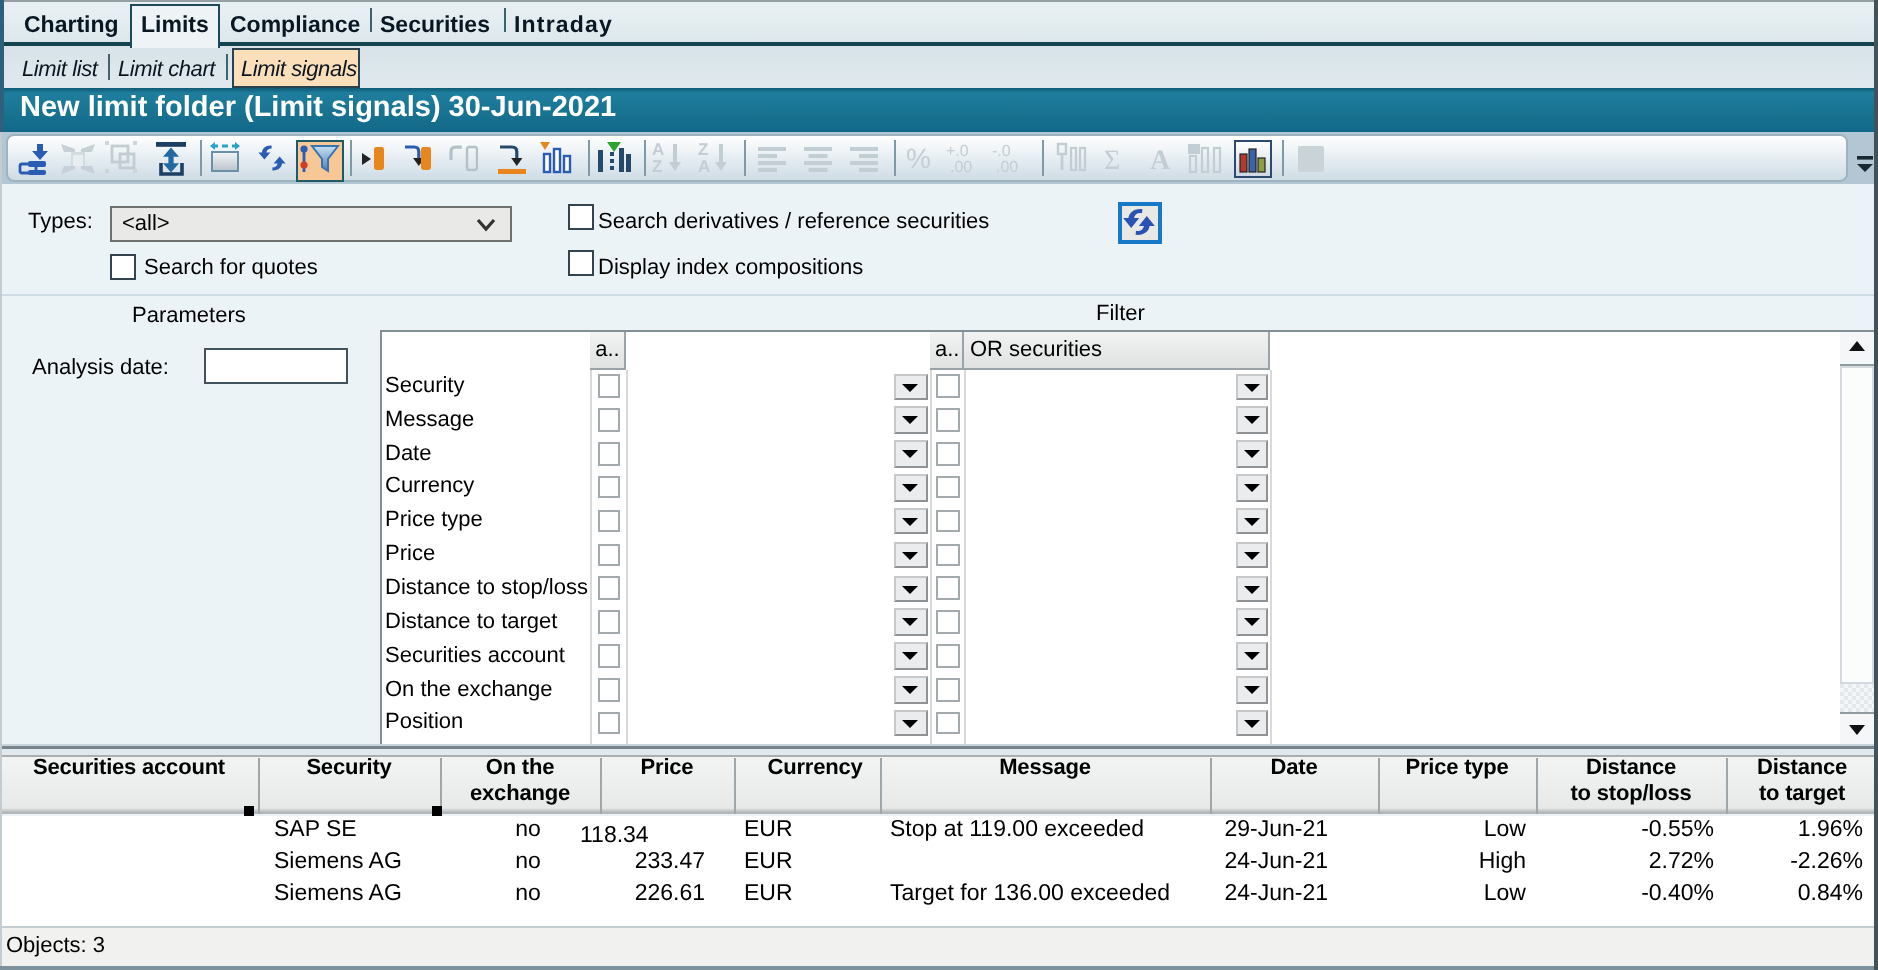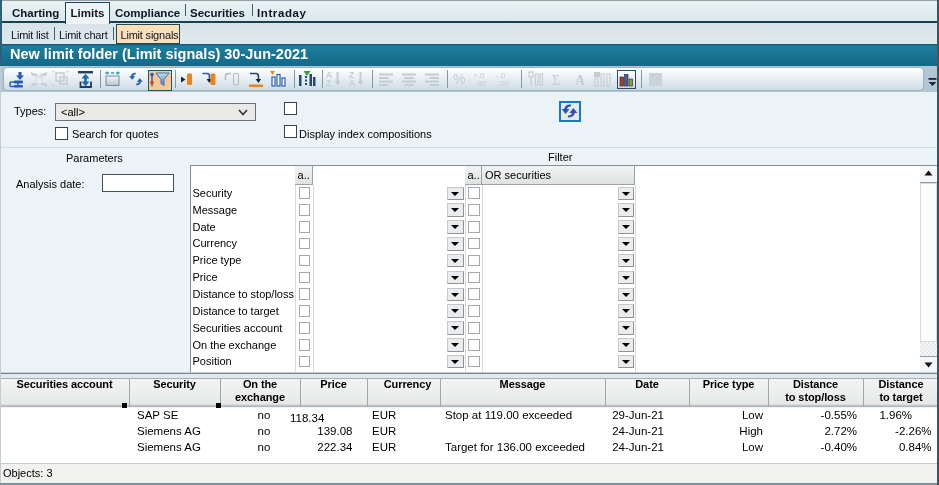--- a/index.html
+++ b/index.html
@@ -7,21 +7,21 @@
   .win{position:relative;width:939px;height:485px;background:#ecf3f7;overflow:hidden;}
   .abs{position:absolute;}
   
   .tabbar{left:0;top:0;width:939px;height:21px;background:linear-gradient(#eaf1f3,#dde8ec);}
   .tabline{left:0;top:20.8px;width:939px;height:2.2px;background:#15424f;}
   .tab{position:absolute;top:6.5px;font-size:11.5px;font-weight:bold;color:#091722;white-space:nowrap;}
   .tabsel{position:absolute;left:65px;top:1.5px;width:44.5px;height:22px;background:#eef3f6;border:1px solid #1d4a5a;border-bottom:none;box-sizing:border-box;z-index:3;}
   .tabsep{position:absolute;top:4px;width:1px;height:12px;background:#3e616e;}
   
   .subbar{left:0;top:23px;width:939px;height:21px;background:linear-gradient(#d8e3e9,#dfe9ed);}
-  .sub{position:absolute;top:28.5px;font-size:11px;letter-spacing:-0.2px;color:#0a1520;white-space:nowrap;z-index:2;}
+  .sub{position:absolute;top:28.5px;font-size:11px;letter-spacing:-0.2px;color:#0a1520;white-space:nowrap;z-index:2;font-style:italic;}
   .subsel{position:absolute;left:116px;top:23.5px;width:64px;height:20.5px;background:#fbdfba;border:1px solid #27434f;box-sizing:border-box;z-index:1;}
   .subsep{position:absolute;top:27px;width:1px;height:13px;background:#44626e;}
   
   .titlebar{left:0;top:44px;width:939px;height:22px;background:linear-gradient(#0f5a73 0px,#1f7e9e 2.5px,#17718f 14px,#126889 22px);color:#fff;font-weight:bold;font-size:14.5px;line-height:21.5px;padding-left:10px;box-sizing:border-box;}
   
   .toolrow{left:0;top:66px;width:939px;height:26px;background:#b2c7d3;}
   .toolpanel{left:3px;top:67px;width:921px;height:24px;background:linear-gradient(#ffffff,#cedce5);border:1px solid #9db3c0;border-radius:4px;box-sizing:border-box;}
   .tsep{position:absolute;top:70px;width:1px;height:18px;background:#7f99a6;}
   
   .formarea{left:0;top:92px;width:939px;height:56px;background:#ecf3f7;}
@@ -253,20 +253,21 @@
   </div>
 
   <div class="abs formarea"></div>
   <div class="lbl" style="left:14px;top:105px;">Types:</div>
   <div class="sel">&lt;all&gt;<svg style="position:absolute;right:7px;top:5px;" width="10" height="7" viewBox="0 0 10 7">
         <path d="M1 1 L5 5.5 L9 1" fill="none" stroke="#333" stroke-width="1.6"></path>
       </svg></div>
   <div class="cb" style="left:55px;top:126.5px;"></div>
   <div class="lbl" style="left:72px;top:128px;">Search for quotes</div>
   <div class="cb" style="left:283.5px;top:102px;"></div>
+  <div class="lbl" style="left:299px;top:104.5px;">Search derivatives / reference securities</div>
   <div class="cb" style="left:283.5px;top:125px;"></div>
   <div class="lbl" style="left:299px;top:127.5px;">Display index compositions</div>
   <div class="refbtn"><svg width="17" height="16" viewBox="0 0 17 16">
         <path d="M10.2 1.6 C6 1.2 3.6 3.4 3.2 6 L0.6 6 L4.6 11 L8.6 6 L6 6 C6.4 4.2 7.8 3.2 10 3.6 Z" fill="#2a52b4"></path>
         <path d="M6.8 14.4 C11 14.8 13.4 12.6 13.8 10 L16.4 10 L12.4 5 L8.4 10 L11 10 C10.6 11.8 9.2 12.8 7 12.4 Z" fill="#2a52b4"></path>
       </svg></div>
 
   <div class="abs sep147"></div>
   <div class="lbl" style="left:66px;top:152px;">Parameters</div>
   <div class="lbl" style="left:548px;top:151px;">Filter</div>
@@ -376,33 +377,33 @@
   <div class="abs" style="left:0;top:407.5px;width:937px;height:55.5px;background:#fff;"></div>
   <div id="rbody">
   <div class="rcell" style="left:137px;top:408.5px;">SAP SE</div>
   <div class="rcell" style="left:224px;top:408.5px;width:80px;text-align:center;">no</div>
   <div class="rcell" style="left:290px;top:412px;width:62.5px;text-align:left;">118.34</div>
   <div class="rcell" style="left:372px;top:408.5px;">EUR</div>
   <div class="rcell" style="left:445px;top:408.5px;">Stop at 119.00 exceeded</div>
   <div class="rcell" style="left:590px;top:408.5px;width:74px;text-align:right;">29-Jun-21</div>
   <div class="rcell" style="left:690px;top:408.5px;width:73px;text-align:right;">Low</div>
   <div class="rcell" style="left:780px;top:408.5px;width:77px;text-align:right;">-0.55%</div>
-  <div class="rcell" style="left:860px;top:408.5px;width:71.5px;text-align:center;">1.96%</div>
+  <div class="rcell" style="left:860px;top:408.5px;width:71.5px;text-align:right;">1.96%</div>
   <div class="rcell" style="left:137px;top:424.5px;">Siemens AG</div>
   <div class="rcell" style="left:224px;top:424.5px;width:80px;text-align:center;">no</div>
-  <div class="rcell" style="left:290px;top:424.5px;width:62.5px;text-align:right;">139.08</div>
+  <div class="rcell" style="left:290px;top:424.5px;width:62.5px;text-align:right;">233.47</div>
   <div class="rcell" style="left:372px;top:424.5px;">EUR</div>
   <div class="rcell" style="left:445px;top:441px;">Target for 136.00 exceeded</div>
   <div class="rcell" style="left:590px;top:424.5px;width:74px;text-align:right;">24-Jun-21</div>
   <div class="rcell" style="left:690px;top:424.5px;width:73px;text-align:right;">High</div>
   <div class="rcell" style="left:780px;top:424.5px;width:77px;text-align:right;">2.72%</div>
   <div class="rcell" style="left:860px;top:424.5px;width:71.5px;text-align:right;">-2.26%</div>
   <div class="rcell" style="left:137px;top:440.5px;">Siemens AG</div>
   <div class="rcell" style="left:224px;top:440.5px;width:80px;text-align:center;">no</div>
-  <div class="rcell" style="left:290px;top:440.5px;width:62.5px;text-align:right;">222.34</div>
+  <div class="rcell" style="left:290px;top:440.5px;width:62.5px;text-align:right;">226.61</div>
   <div class="rcell" style="left:372px;top:440.5px;">EUR</div>
   <div class="rcell" style="left:445px;top:443px;margin-top:47px;">Stop at 135.40 exceeded</div>
   <div class="rcell" style="left:590px;top:440.5px;width:74px;text-align:right;">24-Jun-21</div>
   <div class="rcell" style="left:690px;top:440.5px;width:73px;text-align:right;">Low</div>
   <div class="rcell" style="left:780px;top:440.5px;width:77px;text-align:right;">-0.40%</div>
   <div class="rcell" style="left:860px;top:440.5px;width:71.5px;text-align:right;">0.84%</div>
   </div>
   <div class="abs statusline"></div>
   <div class="abs status">Objects: 3</div>
   <div class="abs botborder"></div>

